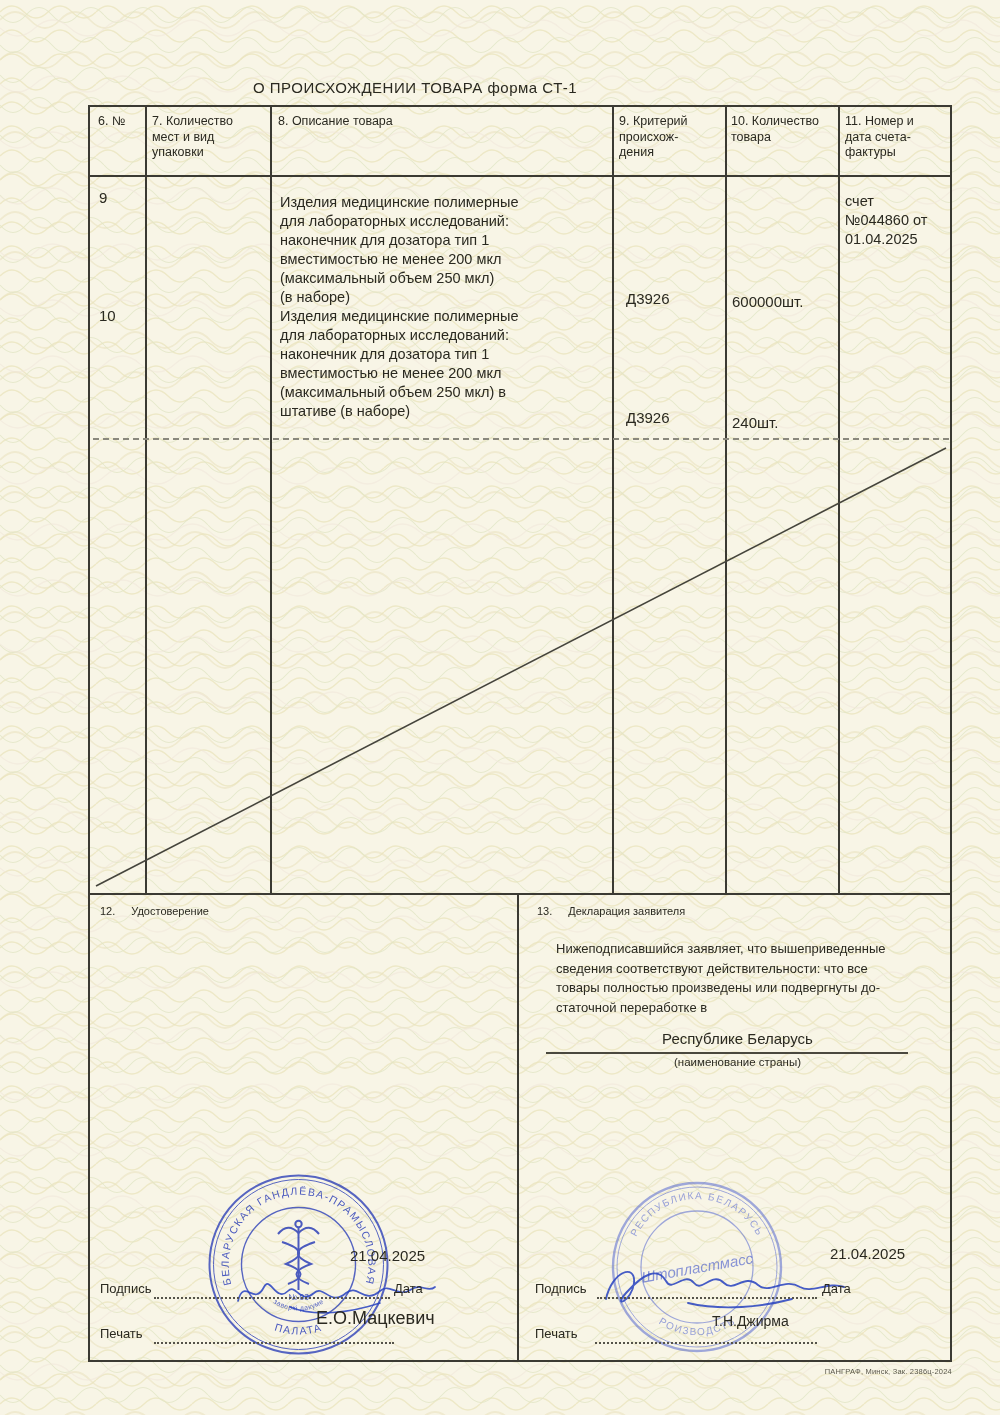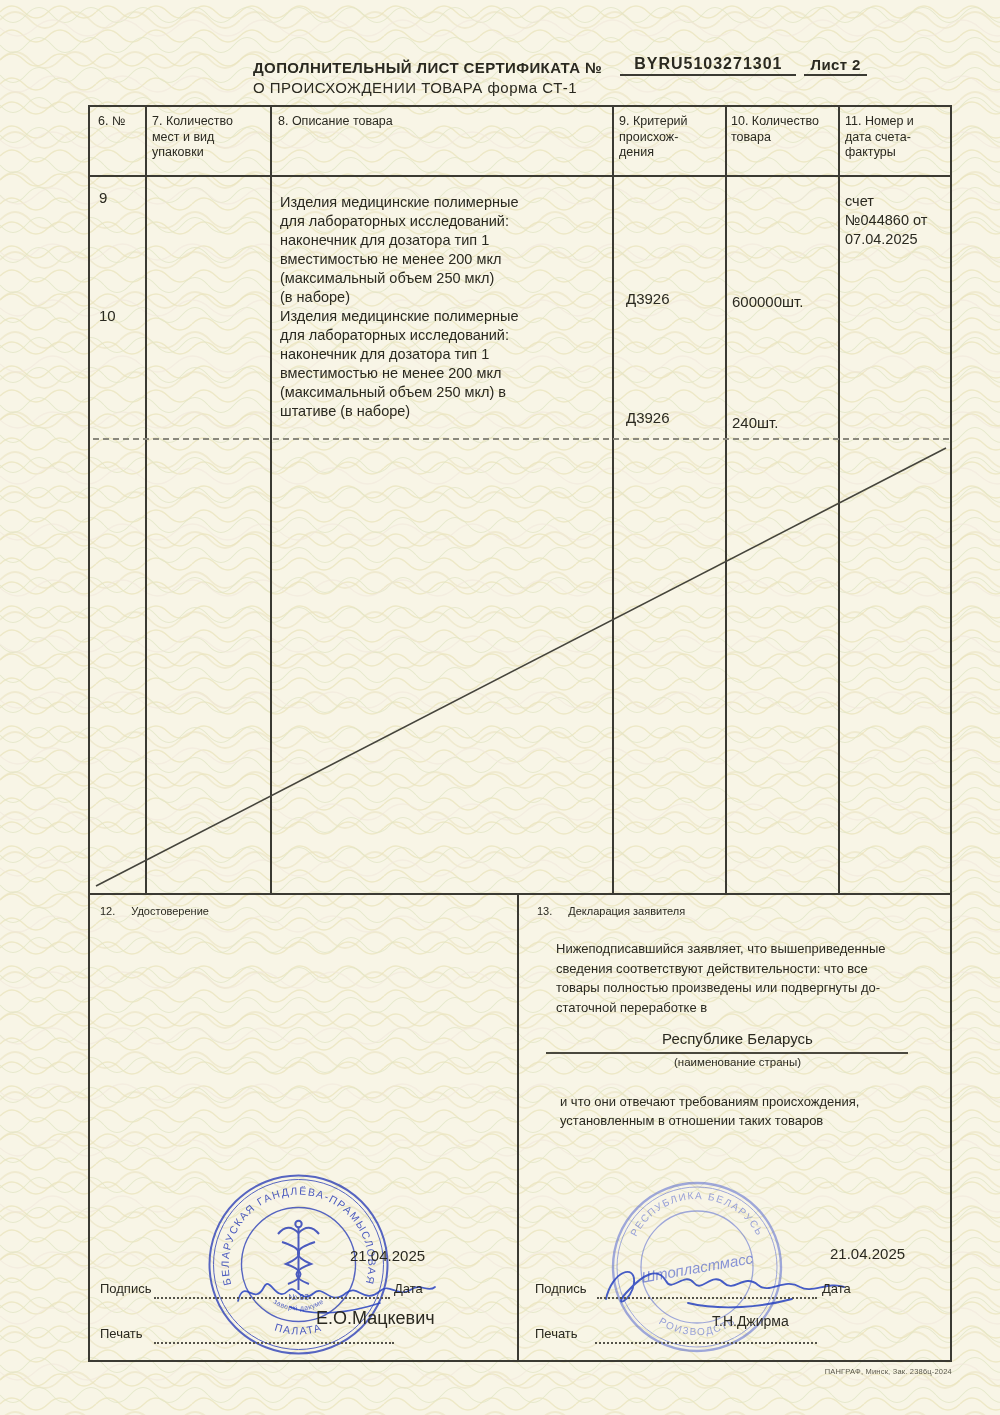--- a/index.html
+++ b/index.html
@@ -92,25 +92,20 @@
         <path d="M0 28 Q 17.5 44 35 28 T 70 28 T 105 28 T 140 28" fill="none" stroke="#f0e6da" stroke-width="1.2"></path>
       </pattern>
     </defs>
     <rect width="1000" height="1415" fill="#f8f5e6"></rect>
     <rect width="1000" height="1415" fill="url(#gw3)" opacity="0.9"></rect>
     <rect width="1000" height="1415" fill="url(#gw1)" opacity="0.75"></rect>
     <rect width="1000" height="1415" fill="url(#gw2)" opacity="0.8"></rect>
     <rect width="1000" height="1415" fill="url(#gw4)" opacity="0.55"></rect>
   </svg>
 
-  <div class="abs title1">
-    <span>ДОПОЛНИТЕЛЬНЫЙ ЛИСТ СЕРТИФИКАТА №</span>
-    <span class="num">BYRU5103271301</span>
-    <span class="sheet">Лист 2</span>
-  </div>
   <div class="abs title2">О ПРОИСХОЖДЕНИИ ТОВАРА  форма СТ-1</div>
 
   <div class="abs table-area">
     <div class="header-row"></div>
     <div class="vline vl1"></div>
     <div class="vline vl2"></div>
     <div class="vline vl3"></div>
     <div class="vline vl4"></div>
     <div class="vline vl5"></div>
 
@@ -141,21 +136,21 @@
 наконечник для дозатора тип 1
 вместимостью не менее 200 мкл
 (максимальный объем 250 мкл) в
 штативе (в наборе)</div>
     <div class="abs crit9">Д3926</div>
     <div class="abs qty9">600000шт.</div>
     <div class="abs crit10">Д3926</div>
     <div class="abs qty10">240шт.</div>
     <div class="abs pre invoice">счет
 №044860 от
-07.04.2025</div>
+01.04.2025</div>
 
     <div class="abs dash-sep"></div>
 
     <svg class="abs diag" width="860" height="786" viewBox="0 0 860 786">
       <line x1="6" y1="779" x2="856" y2="341" stroke="#45443c" stroke-width="1.6"></line>
     </svg>
   </div>
 
   <div class="abs bottom-area">
     <div class="bdiv"></div>
@@ -210,22 +205,20 @@
     <div class="abs sec-head head13">
       <span>13.</span><span class="gap"></span><span>Декларация заявителя</span>
     </div>
     <div class="abs country">Республике Беларусь</div>
     <div class="abs pre decl-stmt">Нижеподписавшийся заявляет, что вышеприведенные
 сведения  соответствуют  действительности:  что  все
 товары  полностью  произведены или подвергнуты  до-
 статочной переработке в</div>
     <div class="abs country-line"></div>
     <div class="abs country-cap">(наименование страны)</div>
-    <div class="abs pre decl-stmt2">и что они отвечают требованиям происхождения,
-установленным в отношении таких товаров</div>
 
     <svg class="abs stamp2" width="176" height="176" viewBox="0 0 176 176">
       <defs>
         <path id="s2top" d="M 39.9 136.1 A 68 68 0 1 1 136.1 136.1"></path>
         <path id="s2bot" d="M 49 143.7 A 68 68 0 0 0 127 143.7"></path>
       </defs>
       <g fill="none" stroke="#5668cf" opacity="0.55">
         <circle cx="88" cy="88" r="84" stroke-width="2.4"></circle>
         <circle cx="88" cy="88" r="80" stroke-width="1"></circle>
         <circle cx="88" cy="88" r="56" stroke-width="1.3"></circle>

